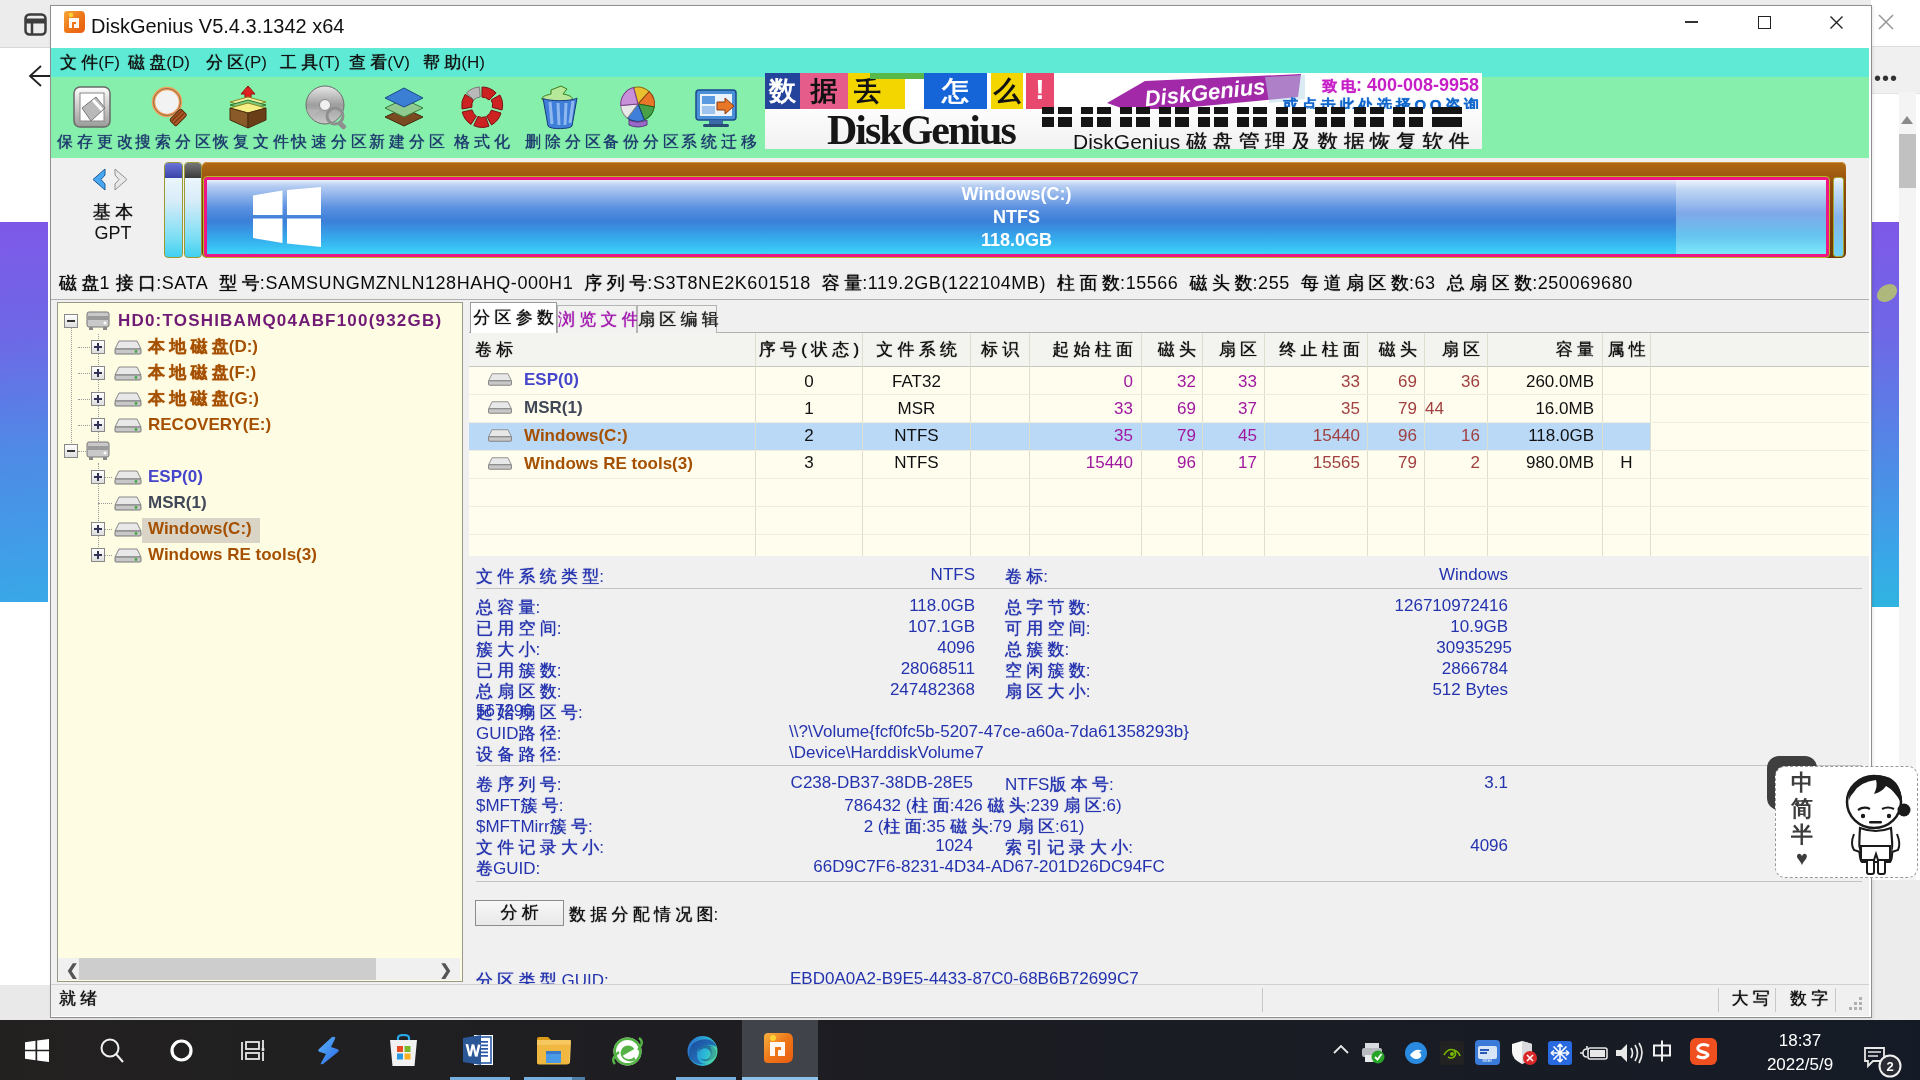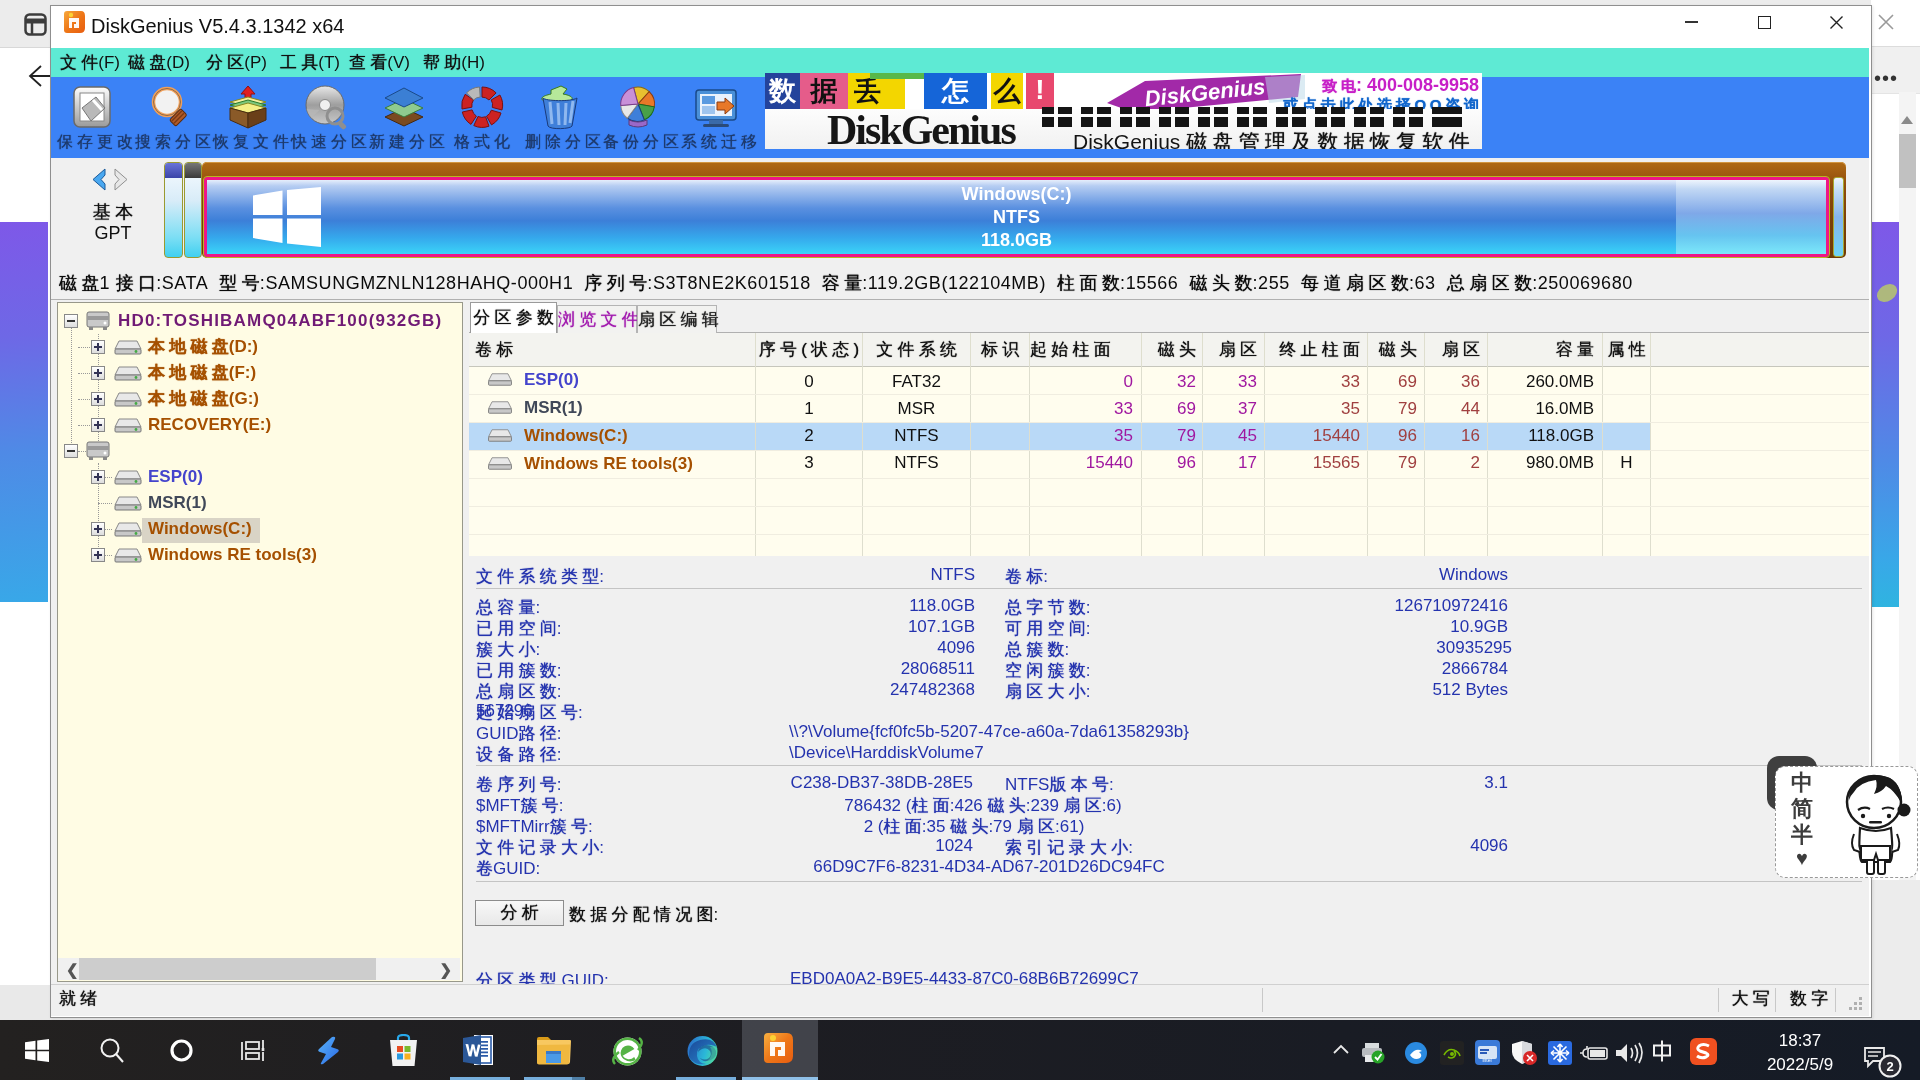--- a/index.html
+++ b/index.html
@@ -61,21 +61,21 @@
 
     <div class="abs" style="left:0;top:42px;width:1818px;height:29px;background:#5eead4;font-size:17px;color:#111;line-height:29px;">
       <span class="abs" style="left:9px"><span class="cjk">文件</span>(F)</span>
       <span class="abs" style="left:77px"><span class="cjk">磁盘</span>(D)</span>
       <span class="abs" style="left:155px"><span class="cjk">分区</span>(P)</span>
       <span class="abs" style="left:229px"><span class="cjk">工具</span>(T)</span>
       <span class="abs" style="left:298px"><span class="cjk">查看</span>(V)</span>
       <span class="abs" style="left:372px"><span class="cjk">帮助</span>(H)</span>
     </div>
 
-    <div id="toolbar" class="abs" style="left:0;top:71px;width:1818px;height:81px;background:#3b82f6;border-bottom:1px solid #d5d5d5;font-size:16px;color:#1d3a6d;">
+    <div id="toolbar" class="abs" style="left:0;top:71px;width:1818px;height:81px;background:#86efac;border-bottom:1px solid #d5d5d5;font-size:16px;color:#1d3a6d;">
       <div class="abs" style="left:6px;top:7px;width:70px;text-align:center;">
         <svg width="46" height="46" viewBox="0 0 46 46">
             <defs>
               <linearGradient id="sv1" x1="0" y1="0" x2="0" y2="1">
                 <stop offset="0" stop-color="#fdfdfd"></stop>
                 <stop offset="1" stop-color="#9a9a9a"></stop>
               </linearGradient>
             </defs>
             <rect x="5" y="3" width="36" height="40" rx="6" fill="url(#sv1)" stroke="#6a6a6a" stroke-width="1.5"></rect>
             <rect x="11" y="9" width="24" height="28" fill="#fff" stroke="#888" stroke-width="1"></rect>
@@ -381,21 +381,21 @@
       <div class="abs" style="left:0;top:89px;width:1400px;height:1px;background:#f0ede0;"></div>
       <div class="abs" style="left:0;top:117px;width:1400px;height:1px;background:#f0ede0;"></div>
       <div class="abs" style="left:0;top:145px;width:1400px;height:1px;background:#f0ede0;"></div>
       <div class="abs" style="left:0;top:173px;width:1400px;height:1px;background:#f0ede0;"></div>
       <div class="abs" style="left:0;top:201px;width:1400px;height:1px;background:#f0ede0;"></div>
 
       <div class="abs" style="left:6px;top:0;height:33px;line-height:33px;"><span class="cjk">卷标</span></div>
       <div class="abs" style="left:287px;top:0;width:106px;height:33px;line-height:33px;text-align:center;"><span class="cjk">序号(状态)</span></div>
       <div class="abs" style="left:394px;top:0;width:107px;height:33px;line-height:33px;text-align:center;"><span class="cjk">文件系统</span></div>
       <div class="abs" style="left:502px;top:0;width:58px;height:33px;line-height:33px;text-align:center;"><span class="cjk">标识</span></div>
-      <div class="abs" style="left:561px;top:0;width:103px;height:33px;line-height:33px;text-align:left;"><span class="cjk">起始柱面</span></div>
+      <div class="abs" style="left:561px;top:0;width:103px;height:33px;line-height:33px;text-align:right;"><span class="cjk">起始柱面</span></div>
       <div class="abs" style="left:673px;top:0;width:54px;height:33px;line-height:33px;text-align:right;"><span class="cjk">磁头</span></div>
       <div class="abs" style="left:734px;top:0;width:54px;height:33px;line-height:33px;text-align:right;"><span class="cjk">扇区</span></div>
       <div class="abs" style="left:796px;top:0;width:95px;height:33px;line-height:33px;text-align:right;"><span class="cjk">终止柱面</span></div>
       <div class="abs" style="left:899px;top:0;width:49px;height:33px;line-height:33px;text-align:right;"><span class="cjk">磁头</span></div>
       <div class="abs" style="left:956px;top:0;width:55px;height:33px;line-height:33px;text-align:right;"><span class="cjk">扇区</span></div>
       <div class="abs" style="left:1019px;top:0;width:106px;height:33px;line-height:33px;text-align:right;"><span class="cjk">容量</span></div>
       <div class="abs" style="left:1134px;top:0;width:47px;height:33px;line-height:33px;text-align:center;"><span class="cjk">属性</span></div>
 
       <svg class="abs" style="left:18px;top:39px" width="26" height="15" viewBox="0 0 28 17">
           <path d="M5 2 h18 l4 8 h-26 z" fill="#e8e8e8" stroke="#888"></path>
@@ -439,21 +439,21 @@
       <div class="abs" style="left:734px;top:116px;width:54px;height:27px;line-height:27px;text-align:right;color:#a018a0;">17</div>
       <div class="abs" style="left:796px;top:35px;width:95px;height:27px;line-height:27px;text-align:right;color:#a04040;">33</div>
       <div class="abs" style="left:796px;top:62px;width:95px;height:27px;line-height:27px;text-align:right;color:#a04040;">35</div>
       <div class="abs" style="left:796px;top:89px;width:95px;height:27px;line-height:27px;text-align:right;color:#a04040;">15440</div>
       <div class="abs" style="left:796px;top:116px;width:95px;height:27px;line-height:27px;text-align:right;color:#a04040;">15565</div>
       <div class="abs" style="left:899px;top:35px;width:49px;height:27px;line-height:27px;text-align:right;color:#a04040;">69</div>
       <div class="abs" style="left:899px;top:62px;width:49px;height:27px;line-height:27px;text-align:right;color:#a04040;">79</div>
       <div class="abs" style="left:899px;top:89px;width:49px;height:27px;line-height:27px;text-align:right;color:#a04040;">96</div>
       <div class="abs" style="left:899px;top:116px;width:49px;height:27px;line-height:27px;text-align:right;color:#a04040;">79</div>
       <div class="abs" style="left:956px;top:35px;width:55px;height:27px;line-height:27px;text-align:right;color:#a04040;">36</div>
-      <div class="abs" style="left:956px;top:62px;width:55px;height:27px;line-height:27px;text-align:right;color:#a04040;">44</div>
+      <div class="abs" style="left:956px;top:62px;width:55px;height:27px;line-height:27px;text-align:left;color:#a04040;">44</div>
       <div class="abs" style="left:956px;top:89px;width:55px;height:27px;line-height:27px;text-align:right;color:#a04040;">16</div>
       <div class="abs" style="left:956px;top:116px;width:55px;height:27px;line-height:27px;text-align:right;color:#a04040;">2</div>
       <div class="abs" style="left:1019px;top:35px;width:106px;height:27px;line-height:27px;text-align:right;">260.0MB</div>
       <div class="abs" style="left:1019px;top:62px;width:106px;height:27px;line-height:27px;text-align:right;">16.0MB</div>
       <div class="abs" style="left:1019px;top:89px;width:106px;height:27px;line-height:27px;text-align:right;">118.0GB</div>
       <div class="abs" style="left:1019px;top:116px;width:106px;height:27px;line-height:27px;text-align:right;">980.0MB</div>
       <div class="abs" style="left:1134px;top:116px;width:47px;height:27px;line-height:27px;text-align:center;">H</div>
     </div>
 
     <div id="details" class="abs" style="left:418px;top:550px;width:1400px;height:428px;background:#f0f0f0;overflow:hidden;font-size:17px;color:#2433ae;">

